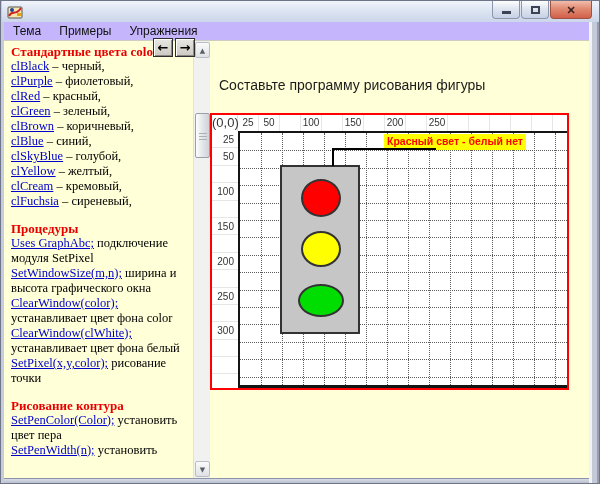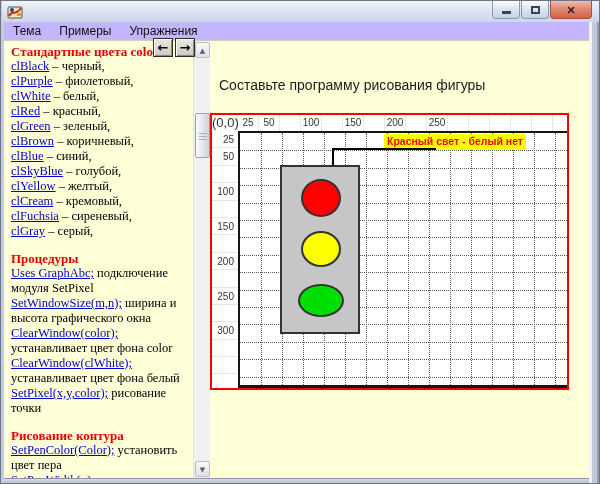--- a/index.html
+++ b/index.html
@@ -161,30 +161,28 @@
       <div class="menu-item">Тема</div>
       <div class="menu-item">Примеры</div>
       <div class="menu-item">Упражнения</div>
     </div>
 
   <div id="pane-left" style="background: rgb(255, 255, 216);">
     <div class="sec">Стандартные цвета color</div>
     <div id="list-colors">
         <div class="ln"><a class="lk">clBlack</a> <span>– черный,</span></div>
         <div class="ln"><a class="lk">clPurple</a> <span>– фиолетовый,</span></div>
-        <div class="ln"><a class="lk">clWhite</a> <span>– белый,</span></div>
         <div class="ln"><a class="lk">clRed</a> <span>– красный,</span></div>
         <div class="ln"><a class="lk">clGreen</a> <span>– зеленый,</span></div>
         <div class="ln"><a class="lk">clBrown</a> <span>– коричневый,</span></div>
         <div class="ln"><a class="lk">clBlue</a> <span>– синий,</span></div>
         <div class="ln"><a class="lk">clSkyBlue</a> <span>– голубой,</span></div>
         <div class="ln"><a class="lk">clYellow</a> <span>– желтый,</span></div>
         <div class="ln"><a class="lk">clCream</a> <span>– кремовый,</span></div>
         <div class="ln"><a class="lk">clFuchsia</a> <span>– сиреневый,</span></div>
-        <div class="ln"><a class="lk">clGray</a> <span>– серый,</span></div>
       </div>
     <div class="gap"></div>
     <div class="sec">Процедуры</div>
     <div id="list-procedures">
         <div class="ln"><a class="lk">Uses GraphAbc;</a> <span>подключение модуля SetPixel</span></div>
         <div class="ln"><a class="lk">SetWindowSize(m,n);</a> <span>ширина и высота графического окна</span></div>
         <div class="ln"><a class="lk">ClearWindow(color);</a> <span>устанавливает цвет фона color</span></div>
         <div class="ln"><a class="lk">ClearWindow(clWhite);</a> <span>устанавливает цвет фона белый</span></div>
         <div class="ln"><a class="lk">SetPixel(x,y,color);</a> <span>рисование точки</span></div>
       </div>

